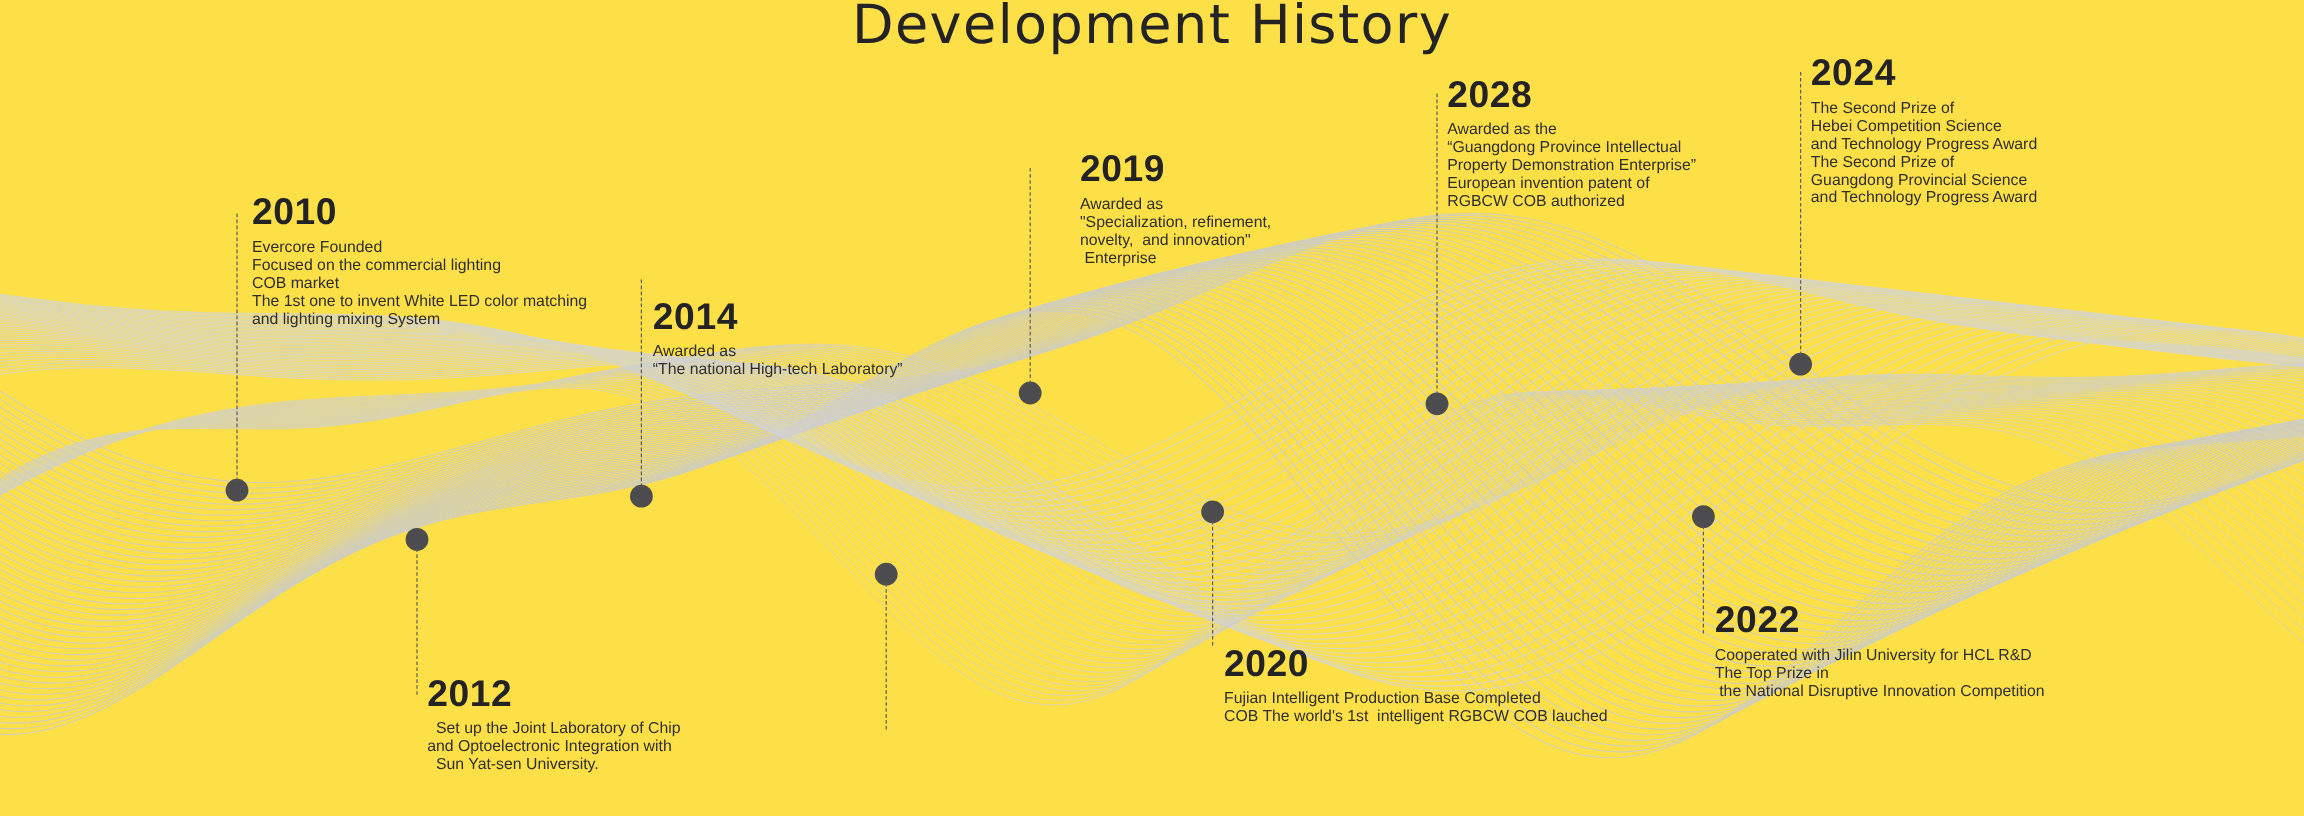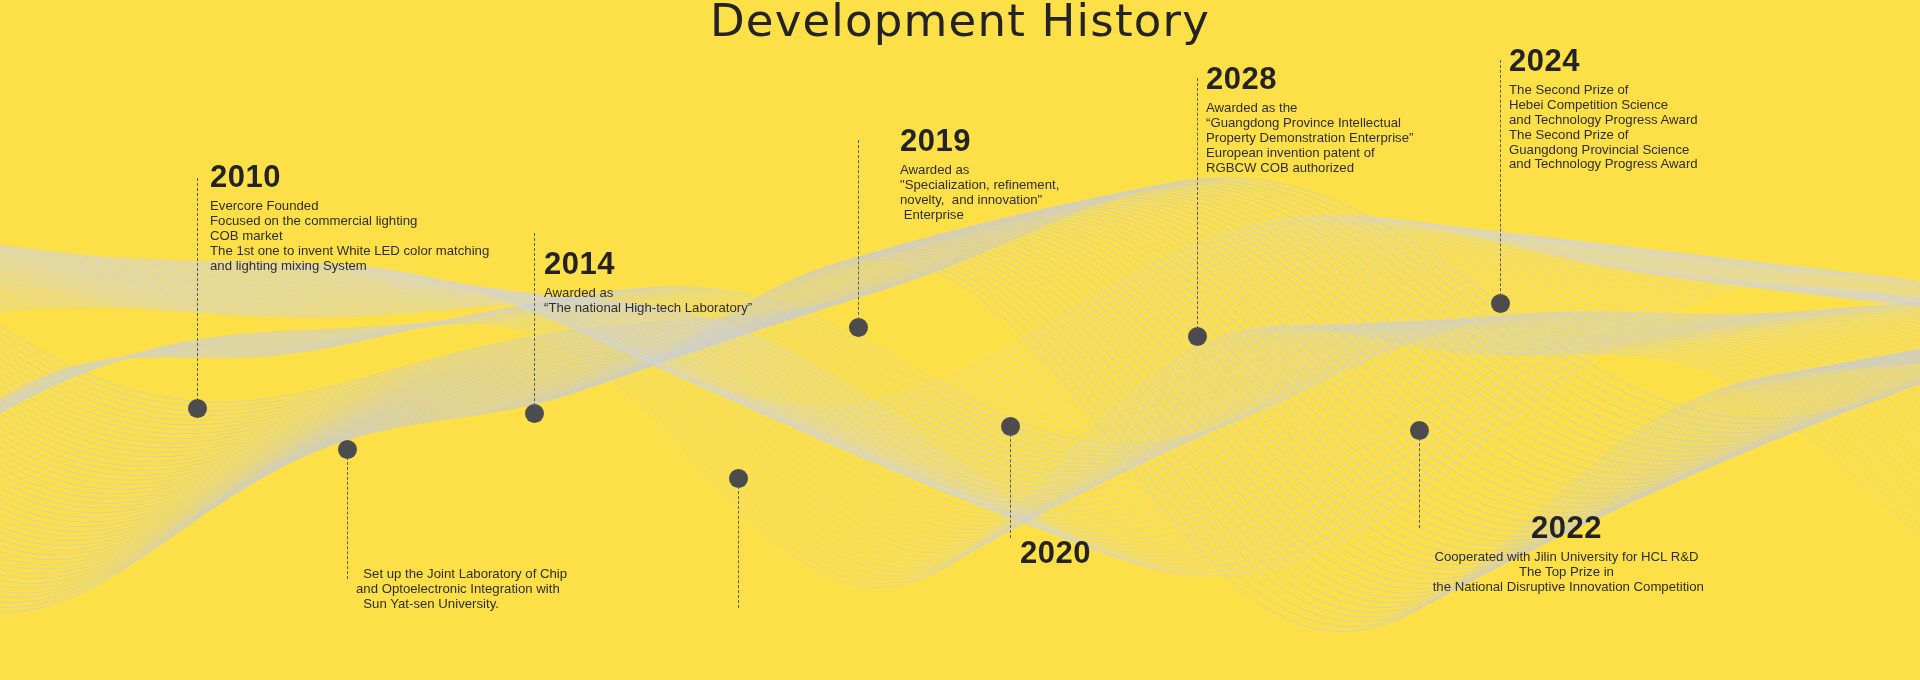--- a/index.html
+++ b/index.html
@@ -233,20 +233,21 @@
           <div>The 1st one to invent White LED color matching</div>
           <div>and lighting mixing System</div>
         </div>
     </div>
   </div>
 
   <div class="tl-item">
     <div class="tl-dot" style="left:338px; top:440px;"></div>
     <div class="tl-stem" style="left:347px; top:457px; height:122px;"></div>
     <div class="tl-card" style="left:356px; top:561px;">
+      <div class="tl-year">2012</div>
       <div class="tl-body">
           <div>  Set up the Joint Laboratory of Chip</div>
           <div>and Optoelectronic Integration with</div>
           <div>  Sun Yat-sen University.</div>
         </div>
     </div>
   </div>
 
   <div class="tl-item">
     <div class="tl-dot" style="left:525px; top:404px;"></div>
@@ -279,20 +280,24 @@
           <div> Enterprise</div>
         </div>
     </div>
   </div>
 
   <div class="tl-item">
     <div class="tl-dot" style="left:1001px; top:417px;"></div>
     <div class="tl-stem" style="left:1010px; top:434px; height:104px;"></div>
     <div class="tl-card" style="left:1020px; top:536px;">
       <div class="tl-year">2020</div>
+      <div class="tl-body">
+          <div>Fujian Intelligent Production Base Completed</div>
+          <div>COB The world's 1st  intelligent RGBCW COB lauched</div>
+        </div>
     </div>
   </div>
 
   <div class="tl-item">
     <div class="tl-dot" style="left:1188px; top:327px;"></div>
     <div class="tl-stem" style="left:1197px; top:78px; height:251px;"></div>
     <div class="tl-card" style="left:1206px; top:62px;">
       <div class="tl-year">2028</div>
       <div class="tl-body">
           <div>Awarded as the</div>
@@ -300,21 +305,21 @@
           <div>Property Demonstration Enterprise”</div>
           <div>European invention patent of</div>
           <div>RGBCW COB authorized</div>
         </div>
     </div>
   </div>
 
   <div class="tl-item">
     <div class="tl-dot" style="left:1410px; top:421px;"></div>
     <div class="tl-stem" style="left:1419px; top:438px; height:90px;"></div>
-    <div class="tl-card" style="left:1429px; top:511px;text-align:center;">
+    <div class="tl-card" style="left:1429px; top:500px;">
       <div class="tl-year">2022</div>
       <div class="tl-body">
           <div>Cooperated with Jilin University for HCL R&amp;D</div>
           <div>The Top Prize in</div>
           <div> the National Disruptive Innovation Competition</div>
         </div>
     </div>
   </div>
 
   <div class="tl-item">

